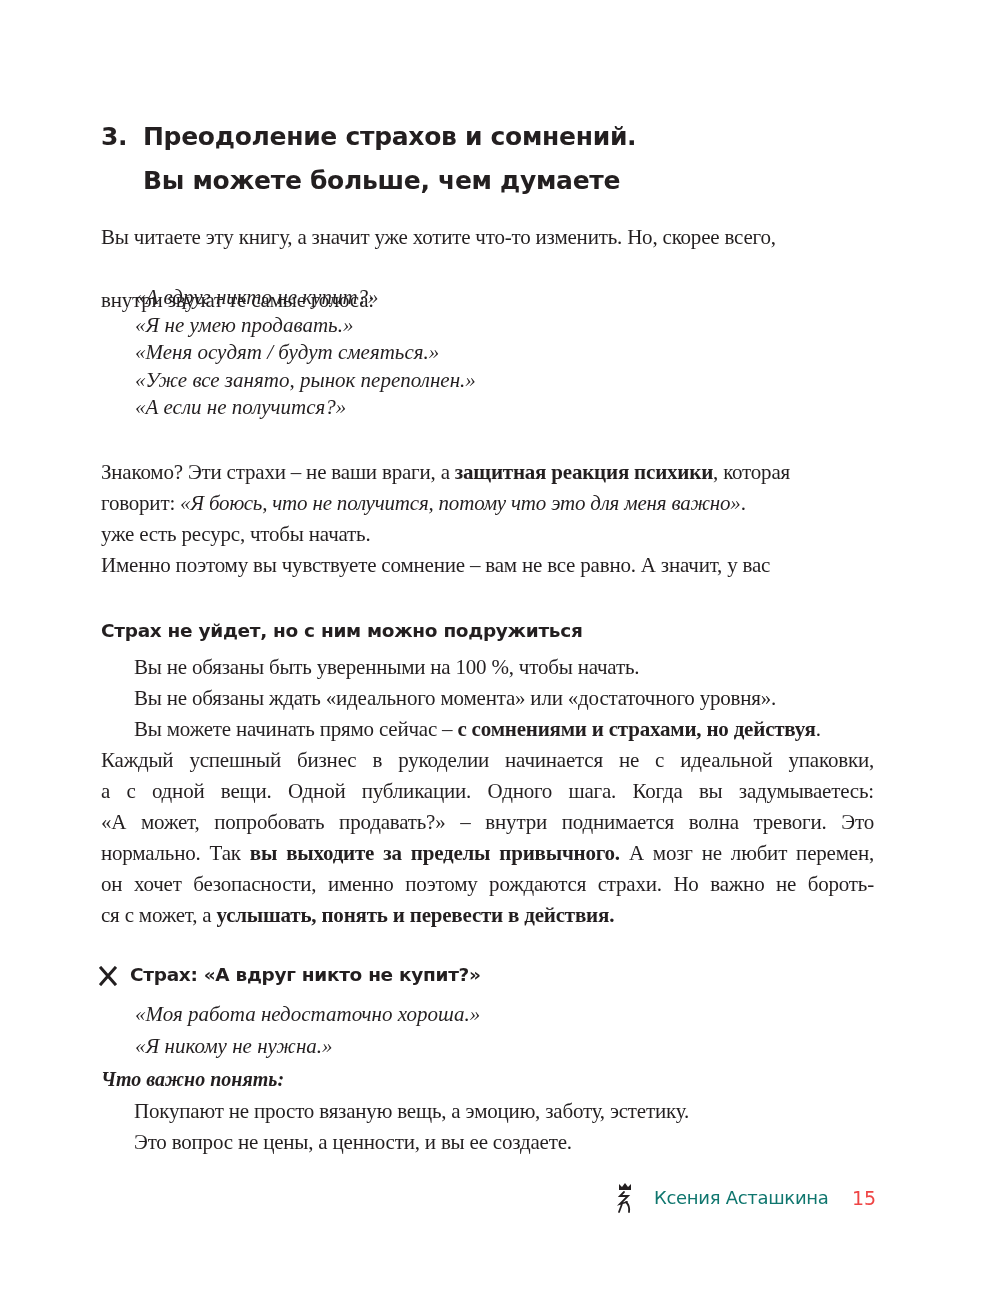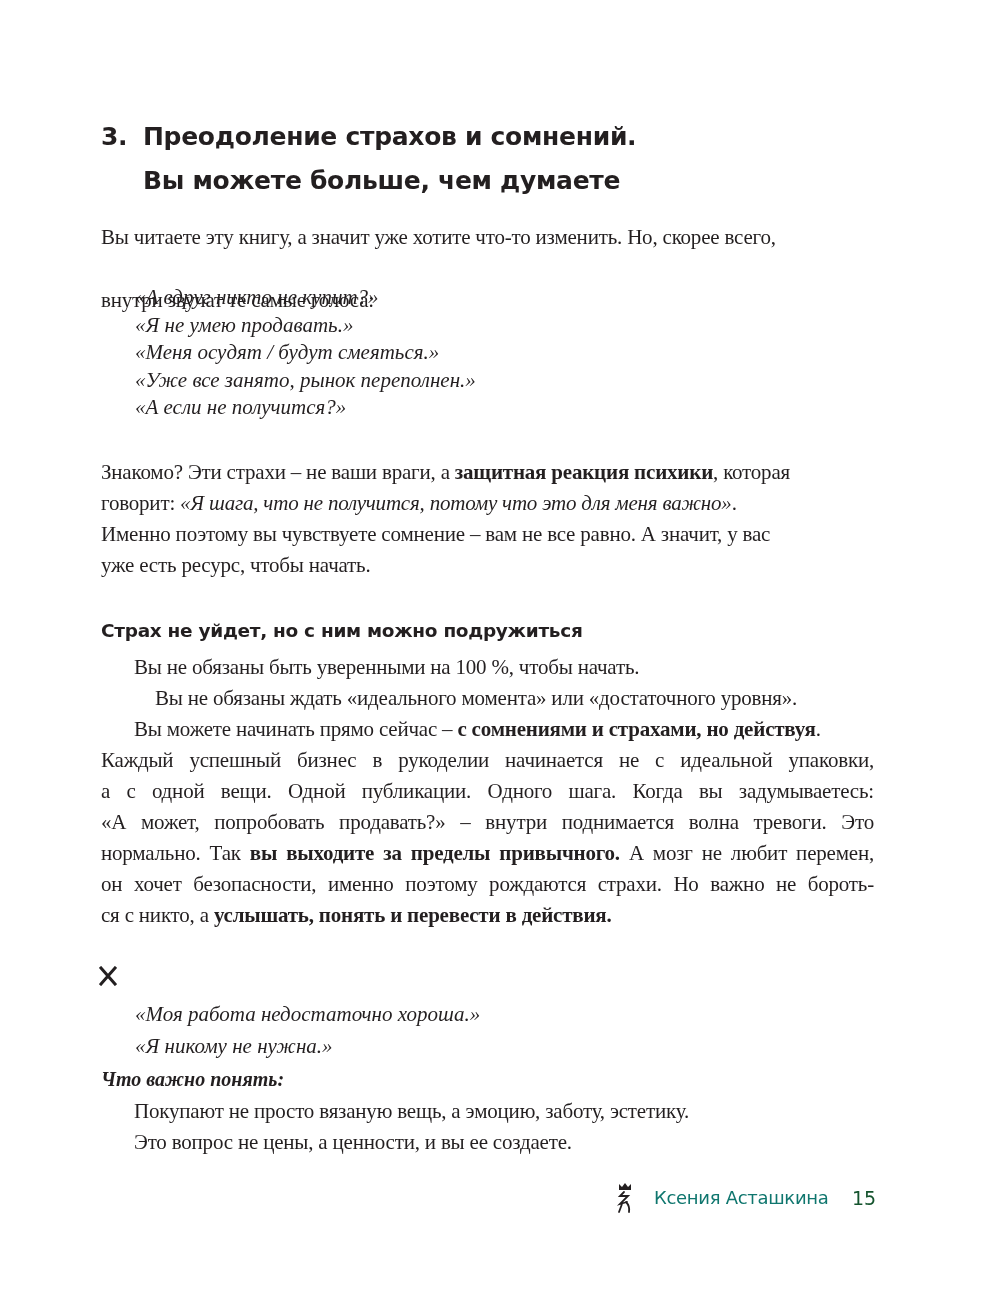--- a/index.html
+++ b/index.html
@@ -23,21 +23,21 @@
 
     .justify-line { position: absolute; left: 101px; width: 773px; font-size: 21px; white-space: nowrap; letter-spacing: -0.2px; text-align: justify; text-align-last: justify; }
 
     b { font-weight: bold; }
     i { font-style: italic; }
 
     .fear-icon { position: absolute; left: 99px; top: 966px; width: 18px; height: 20px; }
 
     .footer-logo { position: absolute; left: 615px; top: 1182px; width: 20px; height: 32px; }
     .footer-author { position: absolute; left: 654px; top: 1187px; font-size: 18px; color: #0f766e; font-family: "DejaVu Sans", "Liberation Sans", sans-serif; letter-spacing: -0.3px; white-space: nowrap; }
-    .footer-page { position: absolute; left: 852px; top: 1187px; font-size: 19px; color: #14532d; font-family: "DejaVu Sans", "Liberation Sans", sans-serif; }
+    .footer-page { position: absolute; left: 852px; top: 1187px; font-size: 19px; color: #ef4444; font-family: "DejaVu Sans", "Liberation Sans", sans-serif; }
   </style>
 </head>
 <body>
 
 <div class="page">
 
   <div class="h1 sans">
     <span class="num">3.</span><span>Преодоление страхов и сомнений.</span>
     <span class="l2">Вы можете больше, чем думаете</span>
   </div>
@@ -50,40 +50,41 @@
   <div class="quote-block serif" style="top:284px;">
     <div>«А вдруг никто не купит?»</div>
     <div>«Я не умею продавать.»</div>
     <div>«Меня осудят / будут смеяться.»</div>
     <div>«Уже все занято, рынок переполнен.»</div>
     <div>«А если не получится?»</div>
   </div>
 
   <div class="p serif" style="top:457px;">
     <div style="white-space:nowrap;"><span>Знакомо? Эти страхи – не ваши враги, а </span><b>защитная реакция психики</b><span>, которая</span></div>
-    <div style="white-space:nowrap;"><span>говорит: </span><i>«Я шага, что не получится, потому что это для меня важно»</i><span>.</span></div>
+    <div style="white-space:nowrap;"><span>говорит: </span><i>«Я боюсь, что не получится, потому что это для меня важно»</i><span>.</span></div>
+    <div style="white-space:nowrap;">уже есть ресурс, чтобы начать.</div>
     <div style="white-space:nowrap;">Именно поэтому вы чувствуете сомнение – вам не все равно. А значит, у вас</div>
-    <div style="white-space:nowrap;">уже есть ресурс, чтобы начать.</div>
   </div>
 
   <div class="h2 sans" style="top:620px;">Страх не уйдет, но с ним можно подружиться</div>
 
   <div class="indent-line serif" style="top:655px;">Вы не обязаны быть уверенными на 100 %, чтобы начать.</div>
-  <div class="indent-line serif" style="top:686px;margin-left:21px;">Вы не обязаны ждать «идеального момента» или «достаточного уровня».</div>
+  <div class="indent-line serif" style="top:686px;">Вы не обязаны ждать «идеального момента» или «достаточного уровня».</div>
   <div class="indent-line serif" style="top:717px;"><span>Вы можете начинать прямо сейчас – </span><b>с сомнениями и страхами, но действуя</b><span>.</span></div>
   <div class="justify-line serif" style="top:748px;">Каждый успешный бизнес в рукоделии начинается не с идеальной упаковки,</div>
   <div class="justify-line serif" style="top:810px;">«А может, попробовать продавать?» – внутри поднимается волна тревоги. Это</div>
   <div class="justify-line serif" style="top:779px;">а с одной вещи. Одной публикации. Одного шага. Когда вы задумываетесь:</div>
   <div class="justify-line serif" style="top:841px;"><span>нормально. Так </span><b>вы выходите за пределы привычного.</b><span> А мозг не любит перемен,</span></div>
   <div class="justify-line serif" style="top:872px;">он хочет безопасности, именно поэтому рождаются страхи. Но важно не бороть-</div>
-  <div class="indent-line serif" style="top:903px; left:101px;"><span>ся с никто, а </span><b>услышать, понять и перевести в действия.</b></div>
+  <div class="indent-line serif" style="top:903px; left:101px;"><span>ся с может, а </span><b>услышать, понять и перевести в действия.</b></div>
 
   <svg class="fear-icon" viewBox="0 0 18 20">
     <path d="M2 2 L16 18 M16 2 L2 18" stroke="#231f20" stroke-width="3" stroke-linecap="square" fill="none"></path>
   </svg>
+  <div class="h2 sans" style="top:964px; left:130px;">Страх: «А вдруг никто не купит?»</div>
 
   <div class="quote-block serif" style="top:998px; line-height:32px;">
     <div>«Моя работа недостаточно хороша.»</div>
     <div>«Я никому не нужна.»</div>
   </div>
 
   <div class="serif" style="position:absolute; left:101px; top:1068px; font-size:20px; font-weight:bold; font-style:italic; white-space:nowrap;">Что важно понять:</div>
 
   <div class="indent-line serif" style="top:1099px;">Покупают не просто вязаную вещь, а эмоцию, заботу, эстетику.</div>
   <div class="indent-line serif" style="top:1130px;">Это вопрос не цены, а ценности, и вы ее создаете.</div>

